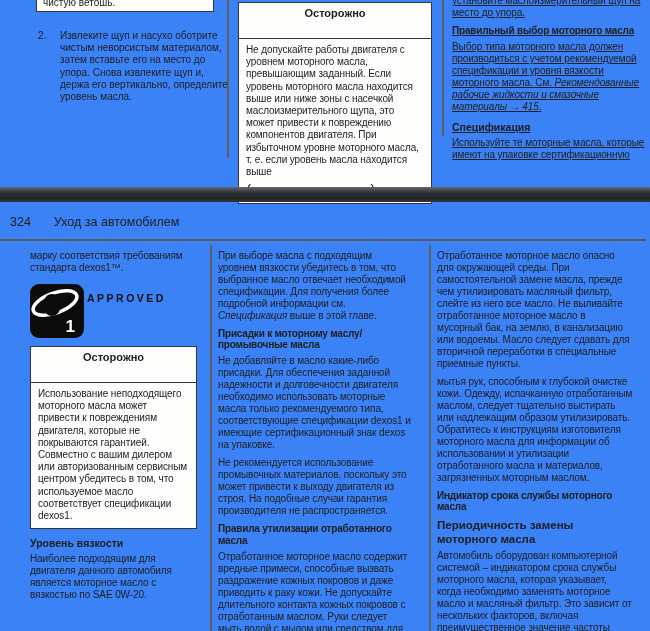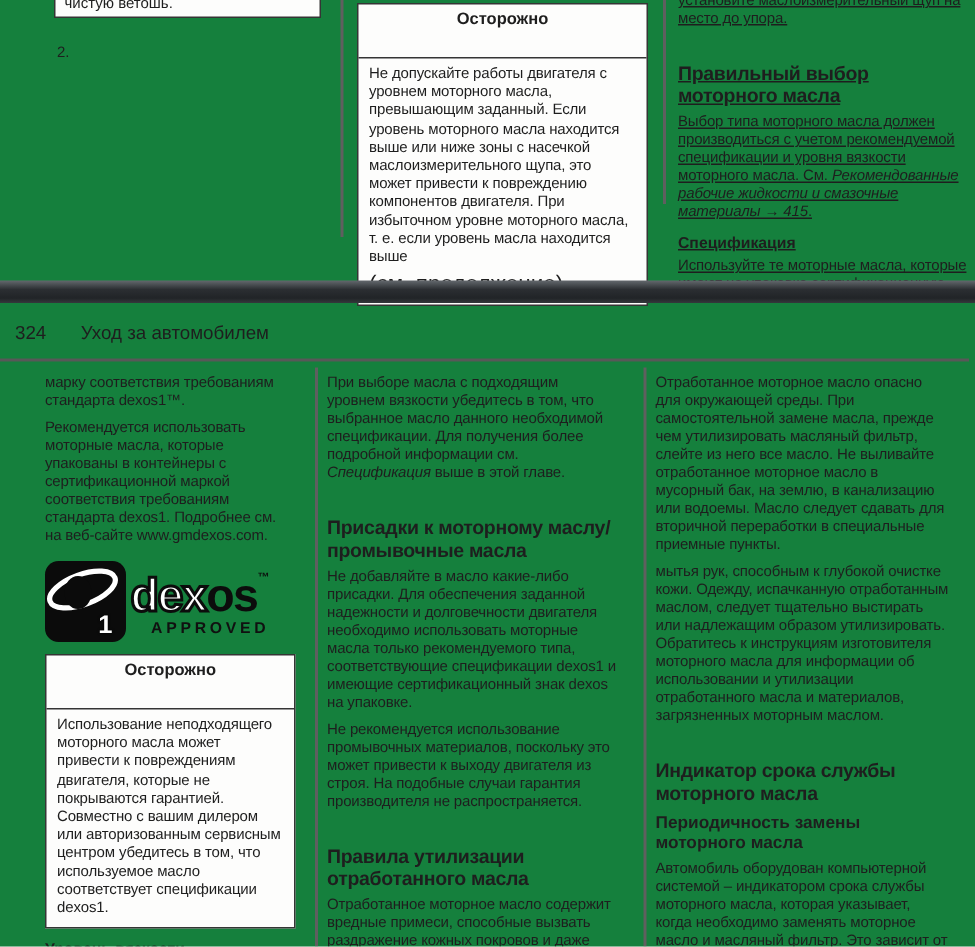--- a/index.html
+++ b/index.html
@@ -1,22 +1,22 @@
 <!DOCTYPE html>
 <html lang="ru" style="--text: #1e1e1e; --border: #353535; --band-dark: #26292c; --rule: #585858; --logo-black: #0b0b0b;"><head>
 <meta charset="utf-8">
 <style>
   html,body{margin:0;padding:0;background:#e8e8e8;}
   .page{
     position:relative;width:650px;height:631px;overflow:hidden;
-    background:#15803d;color:var(--text,#1e1e1e);
+    background:#3b82f6;color:var(--text,#1e1e1e);
     font-family:"Liberation Sans", sans-serif;
   }
   .page p{margin:0 0 6px;font-size:10px;line-height:1.2;letter-spacing:-0.1px;}
-  .h-lg{font-size:13px;font-weight:bold;line-height:1.12;margin:23px 0 5px;letter-spacing:-0.2px;}
+  .h-lg{font-size:10px;font-weight:bold;line-height:1.12;margin:6px 0 5px;letter-spacing:-0.2px;}
   .h-md{font-size:11.5px;font-weight:bold;line-height:1.15;margin:7px 0 4px;}
   .h-sm{font-size:10.5px;font-weight:bold;margin:8px 0 4px;}
   .vsep{position:absolute;width:1.5px;background:#5f5f5f;}
   .vsep-t1{left:227px;top:0;height:158px;}
   .vsep-t2{left:442px;top:0;height:136px;}
   .vsep-m1{left:210px;top:245px;height:386px;}
   .vsep-m2{left:429px;top:245px;height:386px;}
 
   
   .top-left-box{
@@ -72,20 +72,21 @@
 <body>
 
 <div class="page">
 
   <div class="top-left-box">
     <span>чистую ветошь.</span>
   </div>
 
   <div class="top-step">
     <span class="step-num">2.</span>
+    <span class="step-text">Извлеките щуп и насухо оботрите чистым неворсистым материалом, затем вставьте его на место до упора. Снова извлеките щуп и, держа его вертикально, определите уровень масла.</span>
   </div>
 
   <div class="vsep vsep-t1"></div>
 
   <div class="caution-box top-caution">
     <div class="caution-title">Осторожно</div>
     <div class="caution-body">Не допускайте работы двигателя с уровнем моторного масла, превышающим заданный. Если уровень моторного масла находится выше или ниже зоны с насечкой маслоизмерительного щупа, это может привести к повреждению компонентов двигателя. При избыточном уровне моторного масла, т. е. если уровень масла находится выше</div>
     <div class="caution-cont">(см. продолжение)</div>
   </div>
 
@@ -100,49 +101,47 @@
   </div>
 
   <div class="band"></div>
   <div class="page-header">
     <span>324</span><span class="chapter">Уход за автомобилем</span>
   </div>
   <div class="hrule"></div>
 
   <div class="main-left">
     <p>марку соответствия требованиям стандарта dexos1™.</p>
-    <p>Рекомендуется использовать моторные масла, которые упакованы в контейнеры с сертификационной маркой соответствия требованиям стандарта dexos1. Подробнее см. на веб-сайте www.gmdexos.com.</p>
 
     <div class="dexos-logo">
       <div class="dexos-badge">
         <svg width="54" height="54" viewBox="0 0 54 54">
           <ellipse cx="25" cy="19" rx="23" ry="10" fill="none" stroke="#ffffff" stroke-width="3.5" transform="rotate(-20 25 19)"></ellipse>
           <ellipse cx="22" cy="21" rx="9" ry="11" fill="#0b0b0b"></ellipse>
         </svg>
         <span class="badge-num">1</span>
       </div>
       <div class="dexos-wordmark">
-        <div class="dexos-word"><span class="outline">dex</span><span class="solid">os</span><span class="tm">™</span></div>
         <div class="approved">APPROVED</div>
       </div>
     </div>
 
     <div class="caution-box">
       <div class="caution-title">Осторожно</div>
       <div class="caution-body" style="padding-bottom:6px;">Использование неподходящего моторного масла может привести к повреждениям двигателя, которые не покрываются гарантией. Совместно с вашим дилером или авторизованным сервисным центром убедитесь в том, что используемое масло соответствует спецификации dexos1.</div>
     </div>
 
     <div class="h-sm">Уровень вязкости</div>
     <p>Наиболее подходящим для двигателя данного автомобиля является моторное масло с вязкостью по SAE 0W-20.</p>
   </div>
 
   <div class="vsep vsep-m1"></div>
 
   <div class="main-middle">
-    <p><span>При выборе масла с подходящим уровнем вязкости убедитесь в том, что выбранное масло данного необходимой спецификации. Для получения более подробной информации см. </span><i>Спецификация</i><span> выше в этой главе.</span></p>
+    <p><span>При выборе масла с подходящим уровнем вязкости убедитесь в том, что выбранное масло отвечает необходимой спецификации. Для получения более подробной информации см. </span><i>Спецификация</i><span> выше в этой главе.</span></p>
     <div class="h-lg">Присадки к моторному маслу/промывочные масла</div>
     <p>Не добавляйте в масло какие-либо присадки. Для обеспечения заданной надежности и долговечности двигателя необходимо использовать моторные масла только рекомендуемого типа, соответствующие спецификации dexos1 и имеющие сертификационный знак dexos на упаковке.</p>
     <p>Не рекомендуется использование промывочных материалов, поскольку это может привести к выходу двигателя из строя. На подобные случаи гарантия производителя не распространяется.</p>
     <div class="h-lg">Правила утилизации отработанного масла</div>
     <p>Отработанное моторное масло содержит вредные примеси, способные вызвать раздражение кожных покровов и даже приводить к раку кожи. Не допускайте длительного контакта кожных покровов с отработанным маслом. Руки следует мыть водой с мылом или средством для</p>
   </div>
 
   <div class="vsep vsep-m2"></div>
 
   <div class="main-right">

